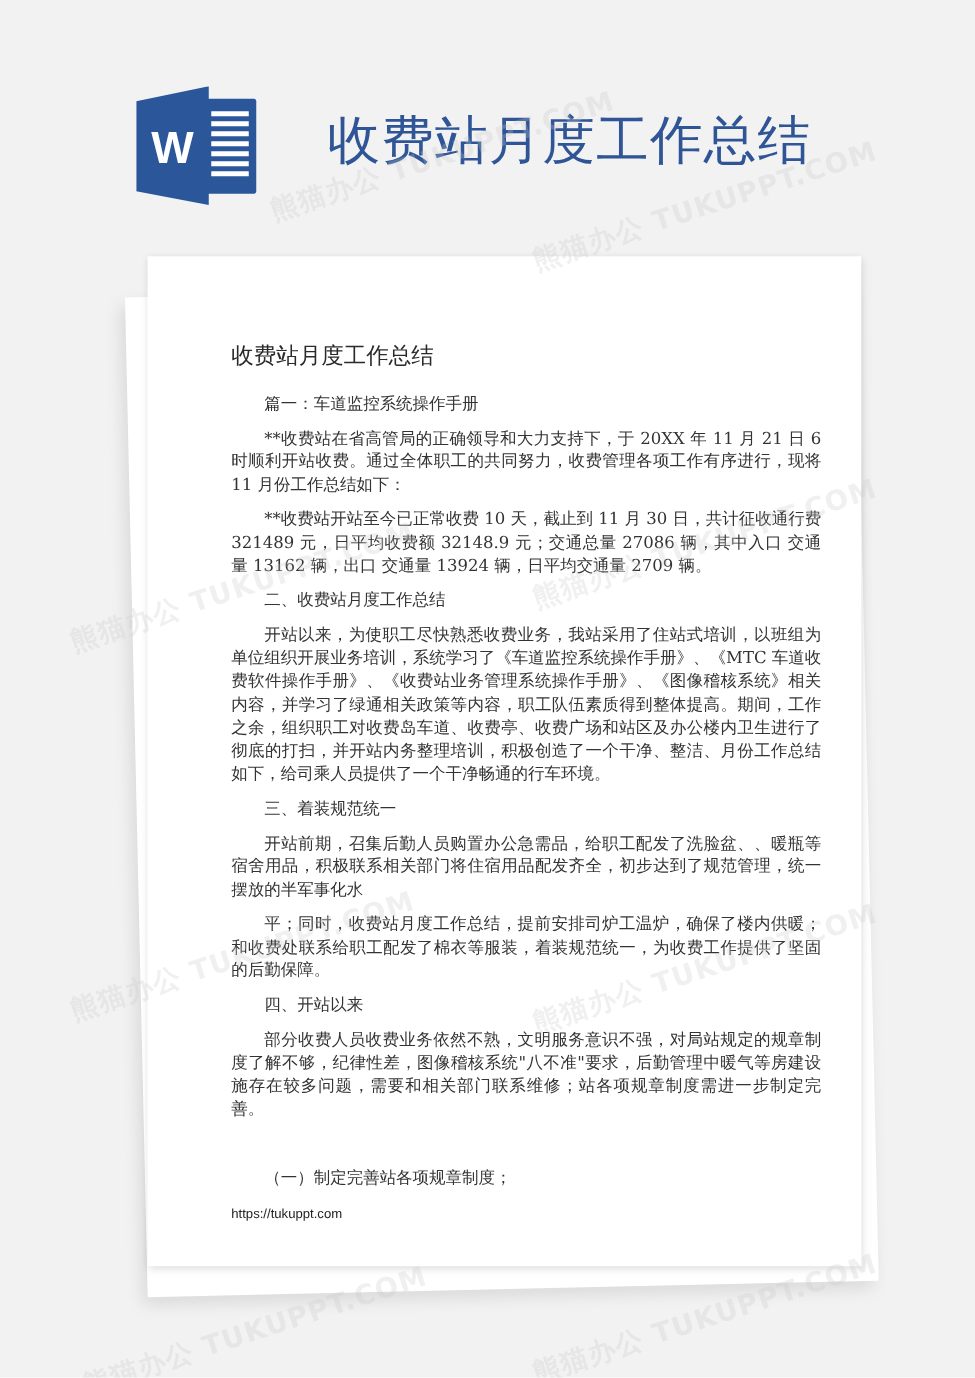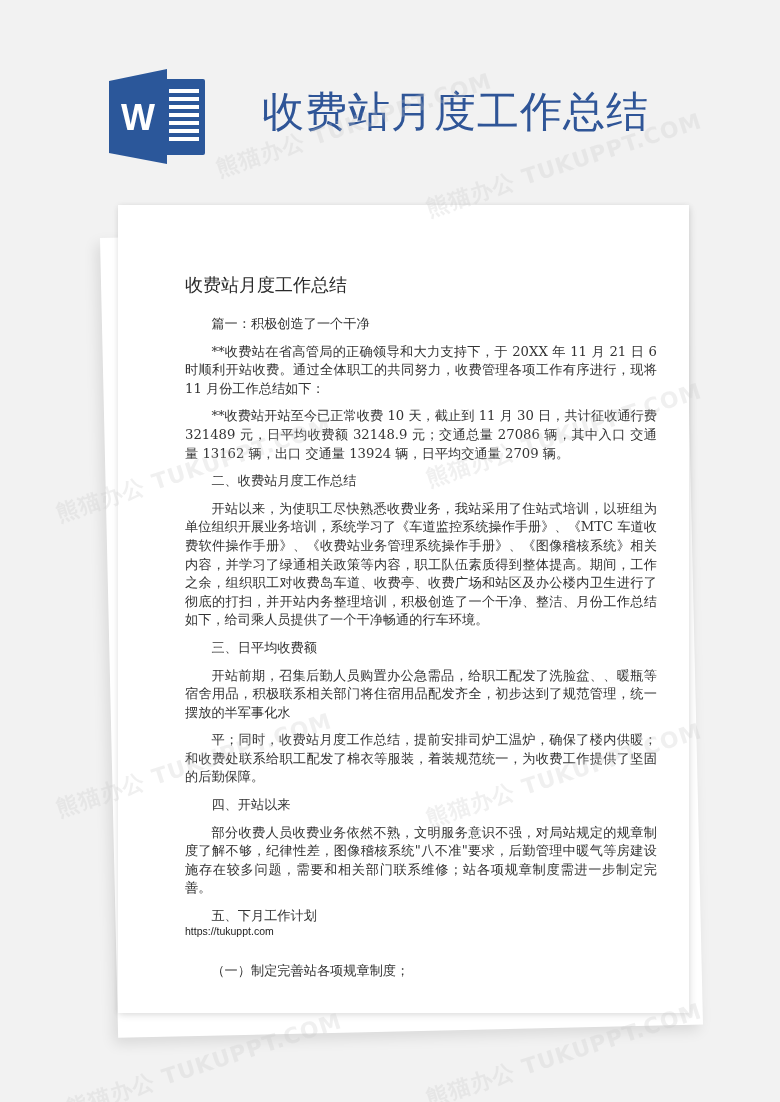--- a/index.html
+++ b/index.html
@@ -33,21 +33,21 @@
       color: #333; font-size: 13.2px; line-height: 18.6px;
     }
     .doc-title {
       font-size: 18px; line-height: 24px; color: #2a2a2a;
       margin: 0 0 18px 0; font-weight: normal;
     }
     .doc p { margin: 0 0 9px 0; text-indent: 2em; text-align: justify; }
     .doc p.heading { margin-bottom: 9px; }
     .doc p.sub { text-indent: 2em; margin-top: 36px; }
     .source-link {
-      position: absolute; left: 67px; top: 720px;
+      position: absolute; left: 67px; top: 760px;
       font-family: "Liberation Sans", "DejaVu Sans", sans-serif;
       font-size: 10.5px; color: #222;
     }
     
     .wm {
       position: absolute; font-family: "DejaVu Sans", sans-serif; font-weight: bold;
       font-size: 22px; color: rgba(200,200,200,0.28); transform: rotate(-18deg);
       white-space: nowrap; pointer-events: none; letter-spacing: 1px;
     }
   </style>
@@ -69,31 +69,30 @@
     <polygon points="0,12 58,0 58,95 0,84" fill="#2b579a"></polygon>
     <text x="29" y="61" text-anchor="middle" font-family="Liberation Sans, sans-serif" font-weight="bold" font-size="36" fill="#ffffff">W</text>
   </svg>
 </div>
 <div class="banner-title">收费站月度工作总结</div>
 
 <div class="back-page"></div>
 <div class="front-page">
   <div class="doc">
     <h1 class="doc-title">收费站月度工作总结</h1>
-    <p class="heading">篇一：积极创造了一个干净</p>
+    <p class="heading">篇一：车道监控系统操作手册</p>
     <p>**收费站在省高管局的正确领导和大力支持下，于 20XX 年 11 月 21 日 6 时顺利开站收费。通过全体职工的共同努力，收费管理各项工作有序进行，现将 11 月份工作总结如下：</p>
     <p>**收费站开站至今已正常收费 10 天，截止到 11 月 30 日，共计征收通行费 321489 元，日平均收费额 32148.9 元；交通总量 27086 辆，其中入口 交通量 13162 辆，出口 交通量 13924 辆，日平均交通量 2709 辆。</p>
     <p class="heading">二、收费站月度工作总结</p>
     <p>开站以来，为使职工尽快熟悉收费业务，我站采用了住站式培训，以班组为单位组织开展业务培训，系统学习了《车道监控系统操作手册》、《MTC 车道收费软件操作手册》、《收费站业务管理系统操作手册》、《图像稽核系统》相关内容，并学习了绿通相关政策等内容，职工队伍素质得到整体提高。期间，工作之余，组织职工对收费岛车道、收费亭、收费广场和站区及办公楼内卫生进行了彻底的打扫，并开站内务整理培训，积极创造了一个干净、整洁、月份工作总结如下，给司乘人员提供了一个干净畅通的行车环境。</p>
-    <p class="heading">三、日平均收费额</p>
+    <p class="heading">三、着装规范统一</p>
     <p>开站前期，召集后勤人员购置办公急需品，给职工配发了洗脸盆、、暖瓶等宿舍用品，积极联系相关部门将住宿用品配发齐全，初步达到了规范管理，统一摆放的半军事化水</p>
     <p>平；同时，收费站月度工作总结，提前安排司炉工温炉，确保了楼内供暖；和收费处联系给职工配发了棉衣等服装，着装规范统一，为收费工作提供了坚固的后勤保障。</p>
     <p class="heading">四、开站以来</p>
     <p>部分收费人员收费业务依然不熟，文明服务意识不强，对局站规定的规章制度了解不够，纪律性差，图像稽核系统"八不准"要求，后勤管理中暖气等房建设施存在较多问题，需要和相关部门联系维修；站各项规章制度需进一步制定完善。</p>
-    <p class="heading">五、下月工作计划</p>
     <p class="sub">（一）制定完善站各项规章制度；</p>
   </div>
   <div class="source-link">https://tukuppt.com</div>
 </div>
 
 <div class="wm" style="left:210px;top:110px;">熊猫办公 TUKUPPT.COM</div>
 <div class="wm" style="left:420px;top:150px;">熊猫办公 TUKUPPT.COM</div>
 <div class="wm" style="left:50px;top:455px;">熊猫办公 TUKUPPT.COM</div>
 <div class="wm" style="left:420px;top:420px;">熊猫办公 TUKUPPT.COM</div>
 <div class="wm" style="left:50px;top:750px;">熊猫办公 TUKUPPT.COM</div>

